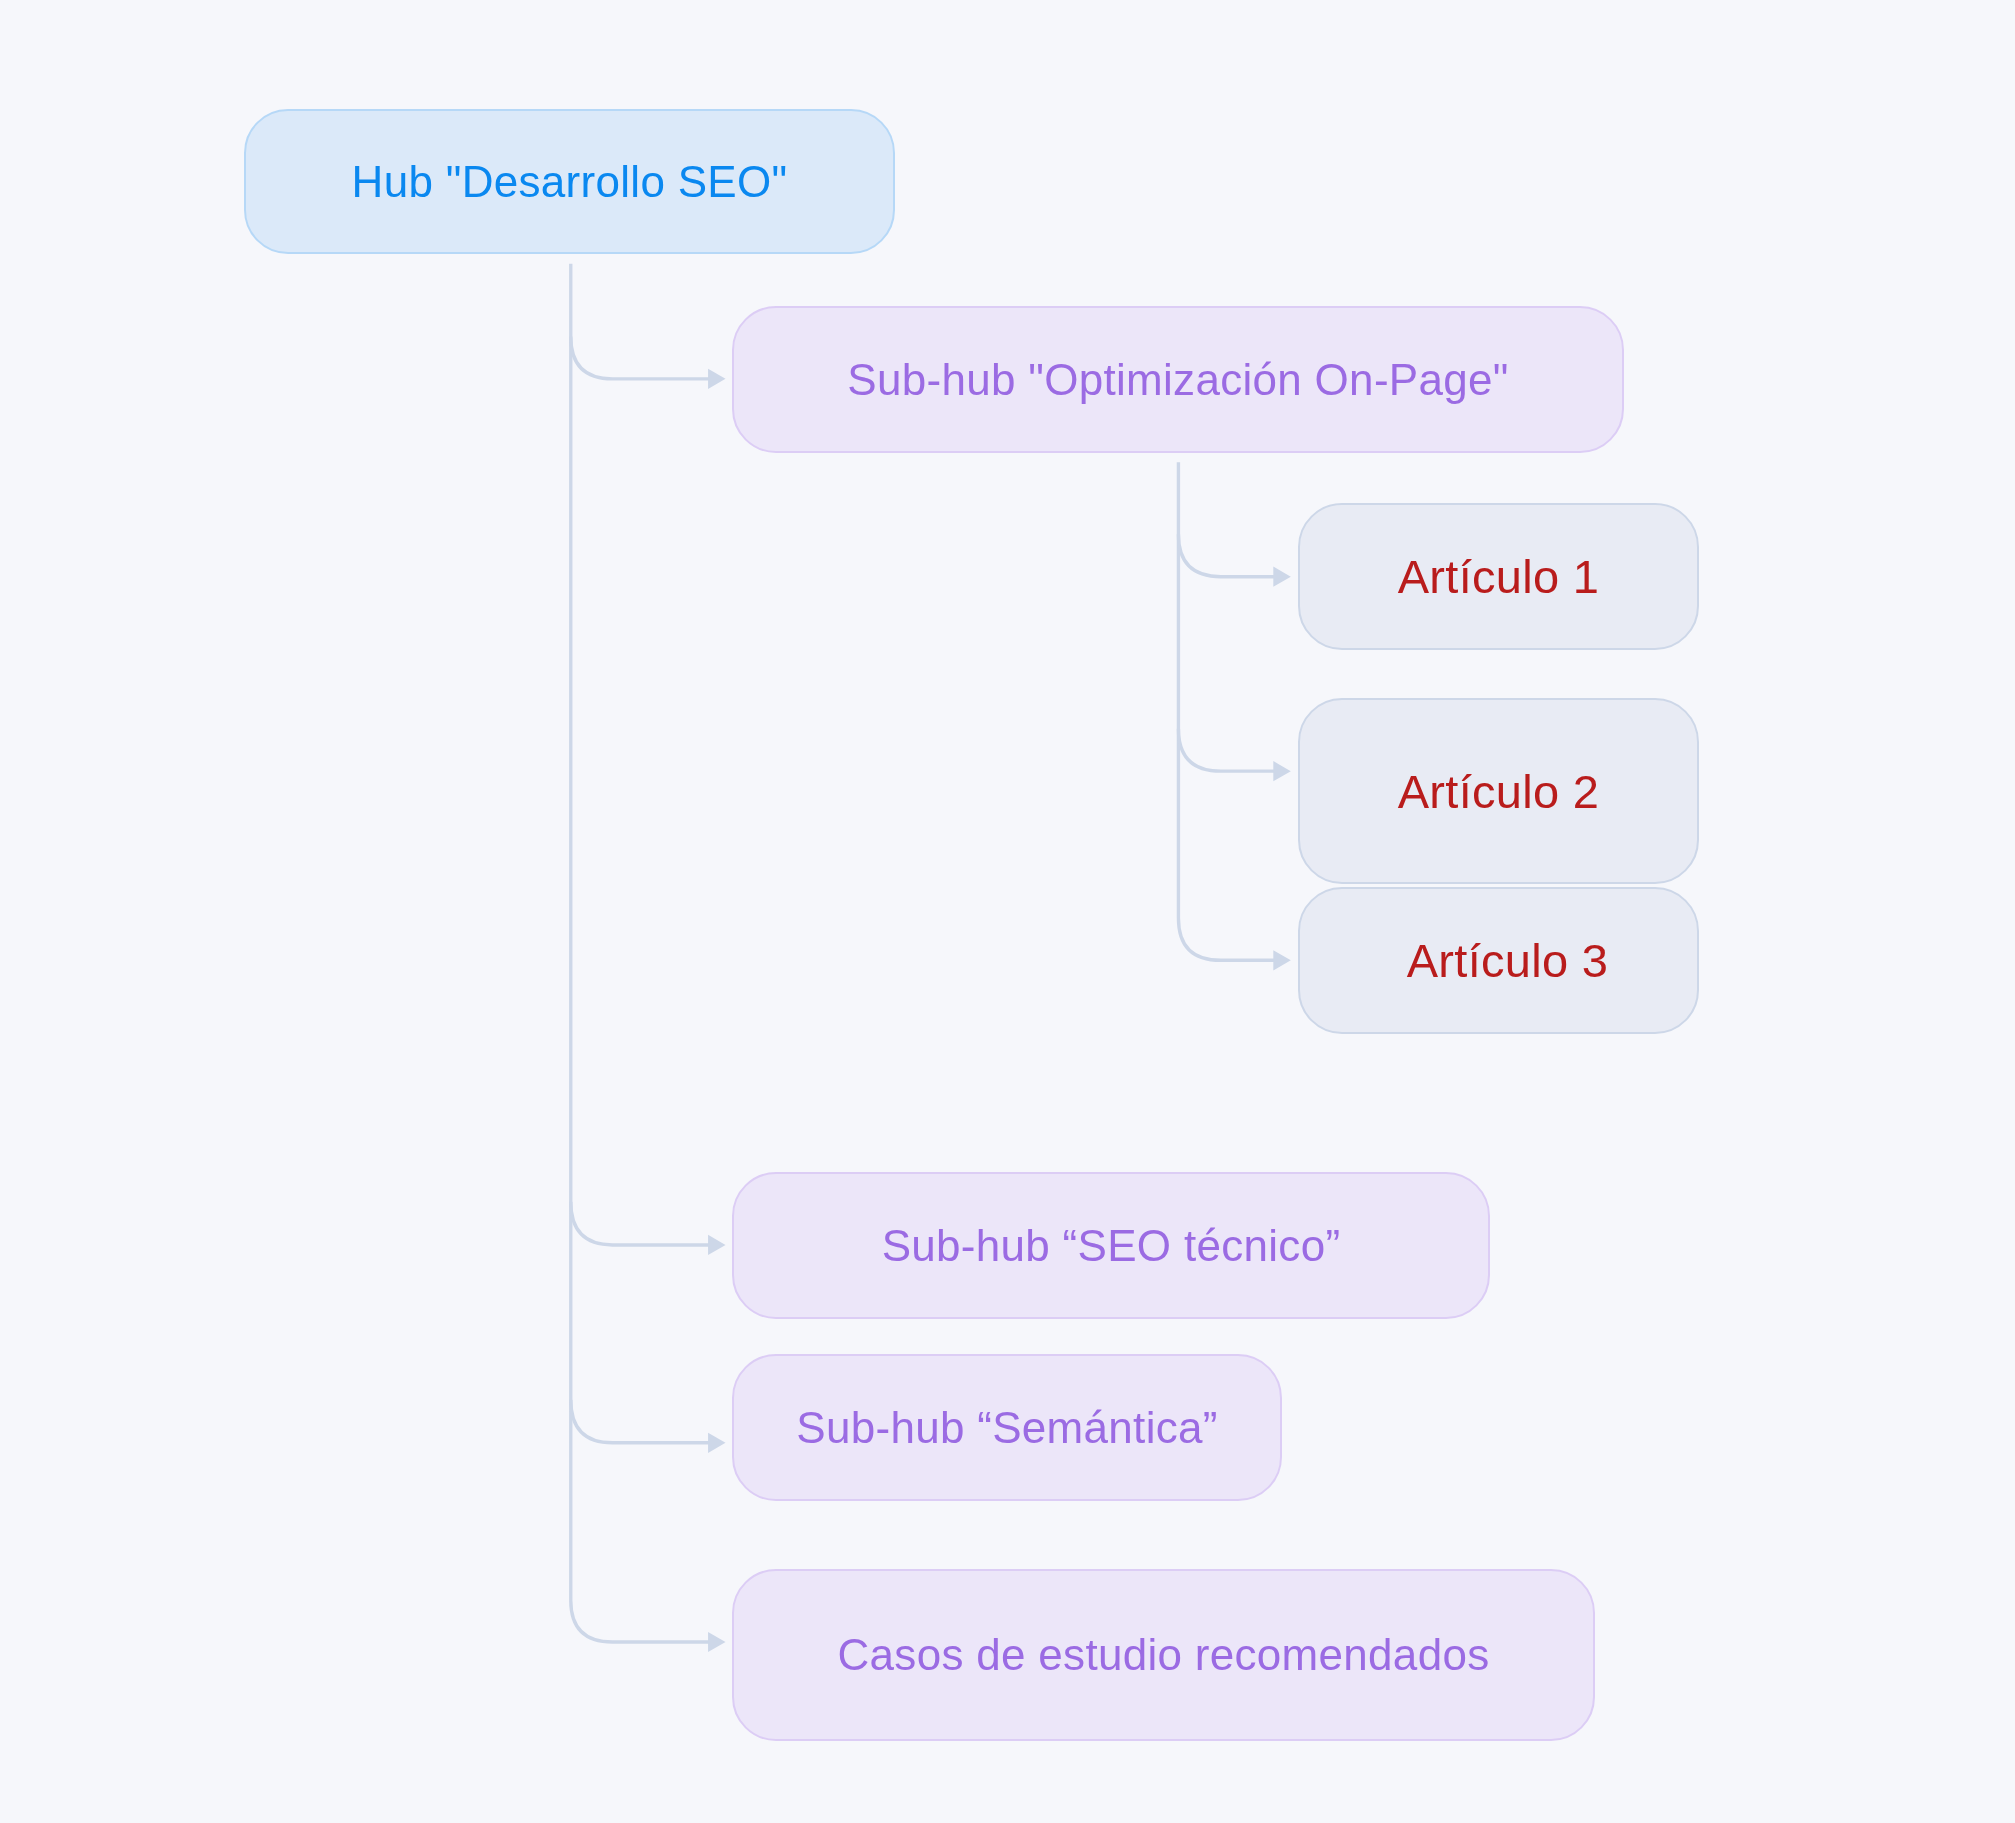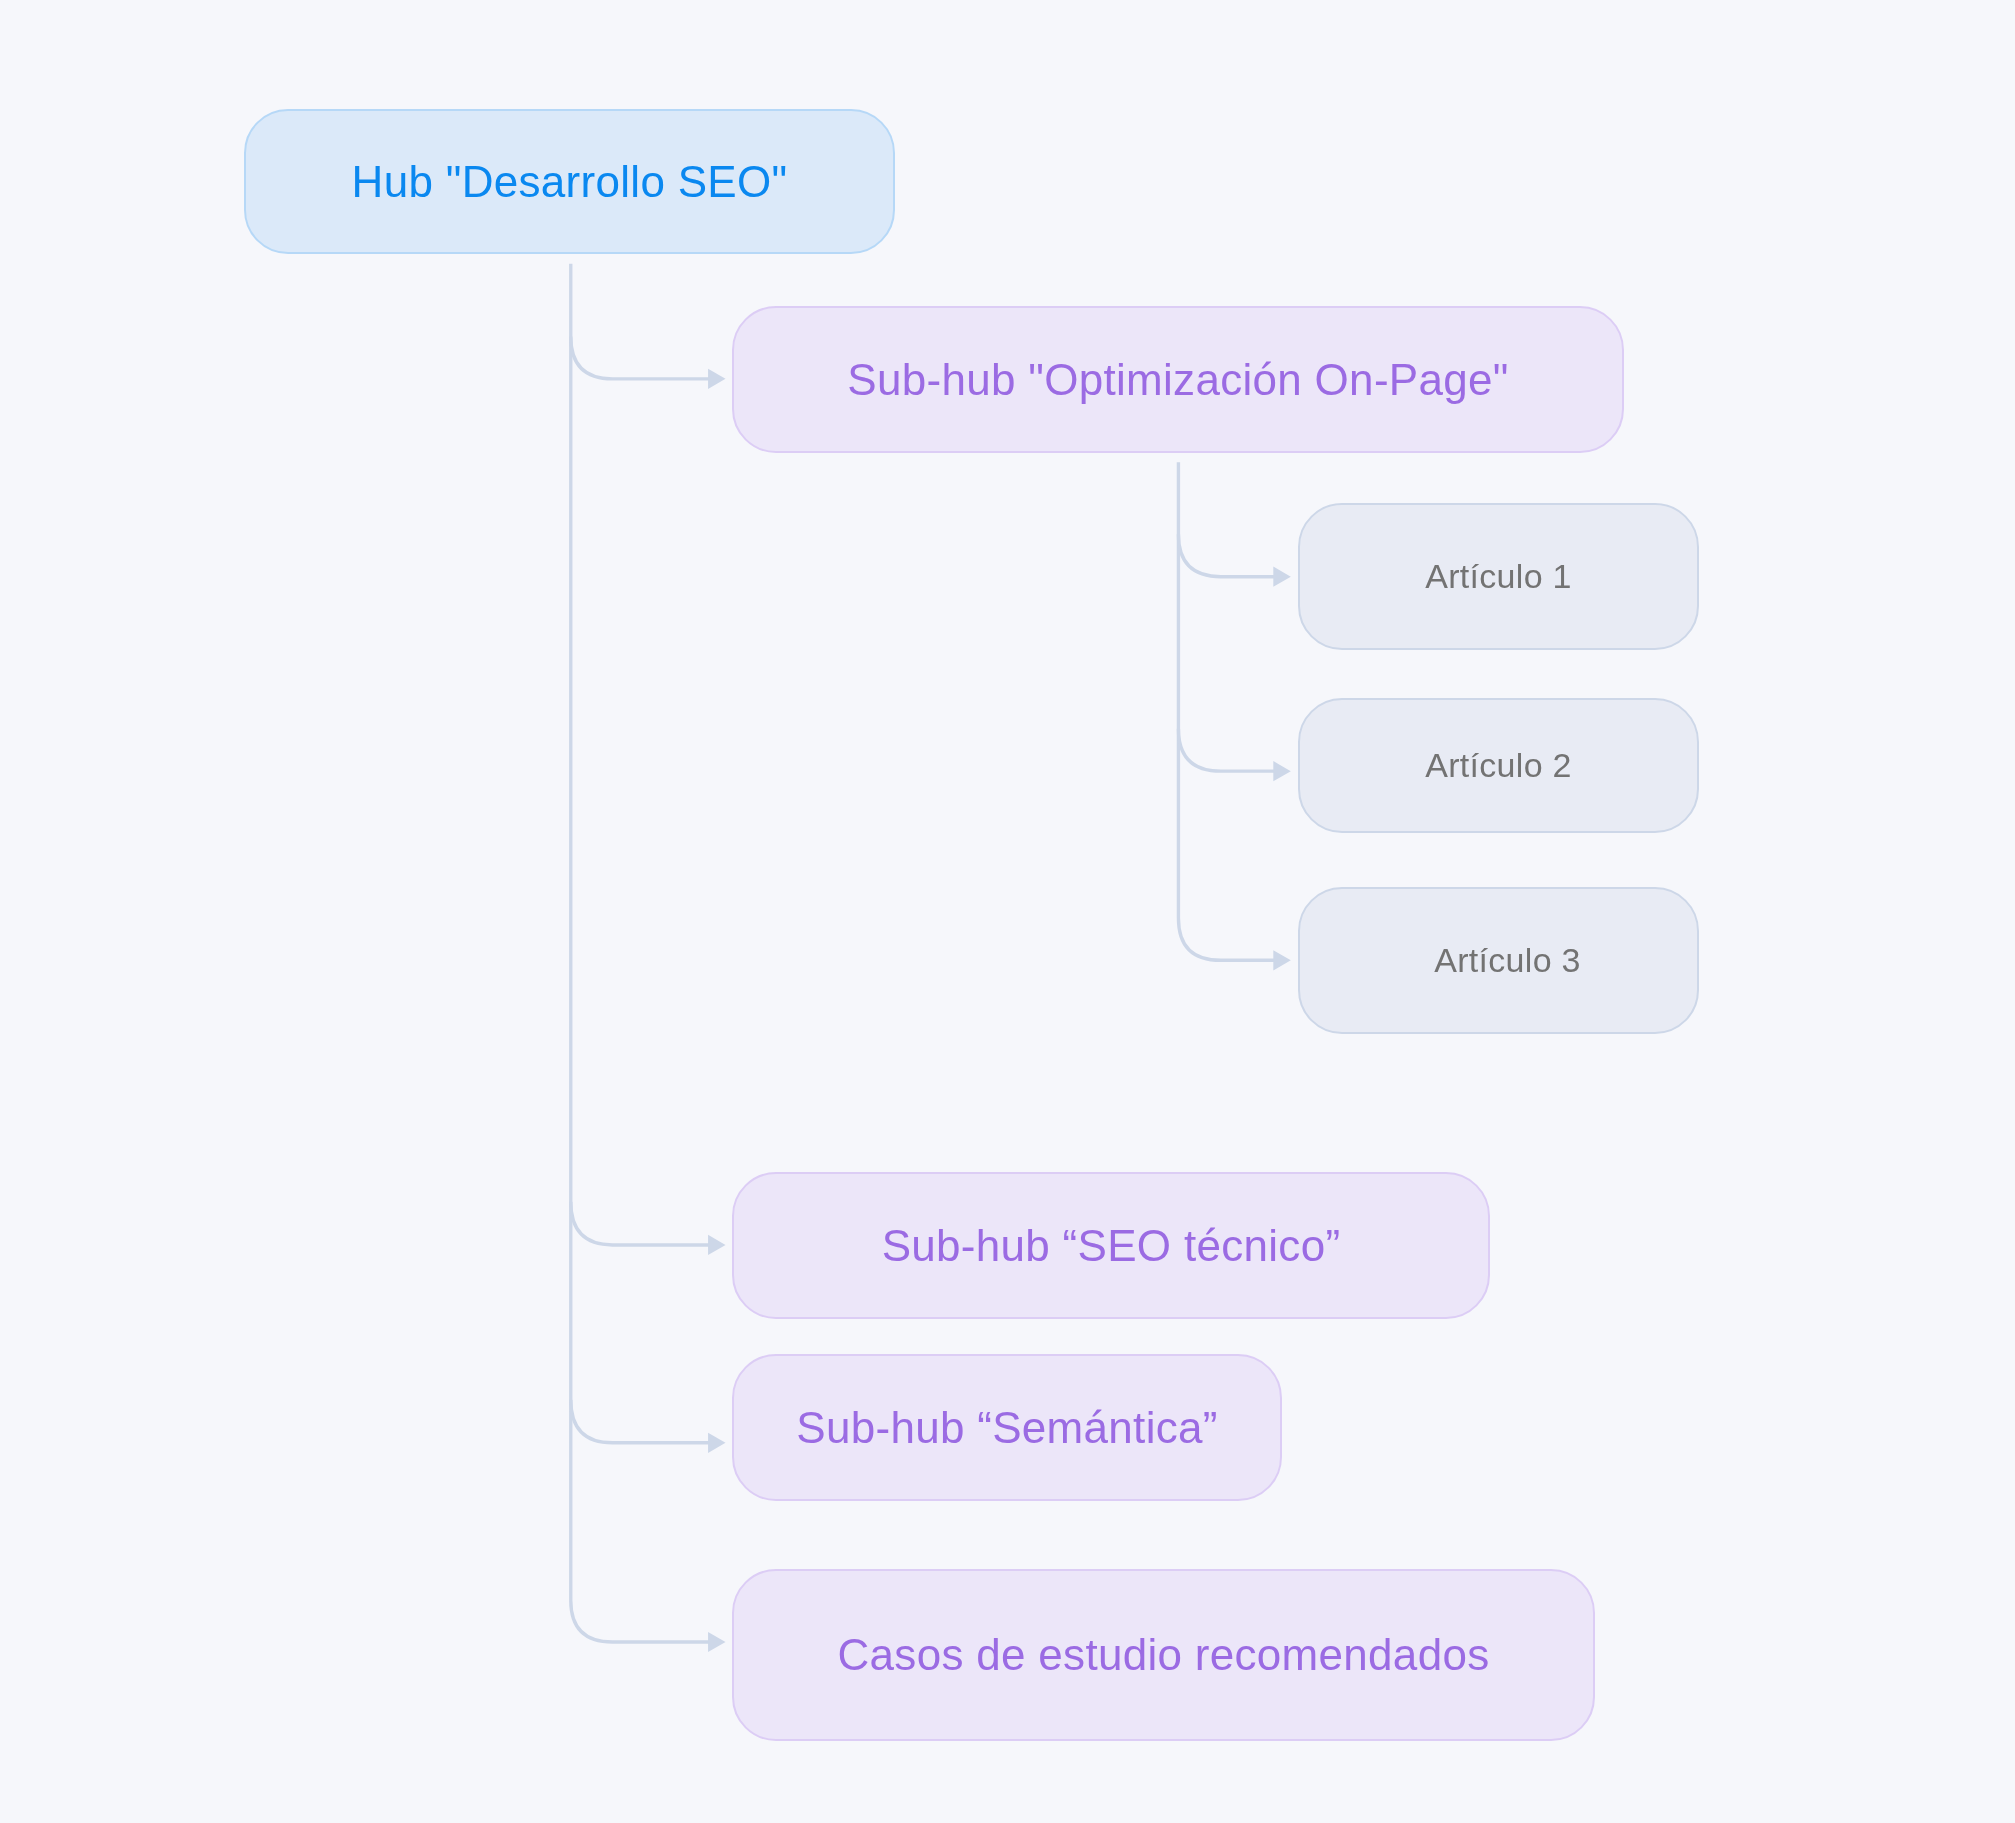--- a/index.html
+++ b/index.html
@@ -2,21 +2,21 @@
 <html style="font-size:10.8px"><head>
 <meta charset="utf-8">
 <style>
   html, body { margin: 0; padding: 0; }
   body { width: 2015px; height: 1823px; background: #f6f7fb; position: relative; overflow: hidden;
          font-family: "Liberation Sans", "DejaVu Sans", sans-serif; }
   .node { position: absolute; box-sizing: border-box; border-radius: 44px; display: flex;
           align-items: center; justify-content: center; font-size: 44px; letter-spacing: 0.3px; white-space: nowrap; }
   .hub { background: #dbe9f9; border: 2.7px solid #b6d8f7; color: #0a88f0; }
   .sub { background: #ece6f9; border: 2.7px solid #dccdf5; color: #9b6be3; }
-  .art { background: #e8ebf4; border: 2.7px solid #cdd7e8; color: #737373; font-size: 34px; }
+  .art { background: #e8ebf4; border: 2.7px solid #cdd7e8; color: #b91c1c; font-size: 47px; }
   svg.conn { position: absolute; left: 0; top: 0; }
 </style>
 </head>
 <body>
 
 <svg class="conn" width="2015" height="1823" viewBox="0 0 2994 2709">
   <defs>
     <marker id="arr" markerWidth="10" markerHeight="10" refX="8" refY="5" orient="auto" markerUnits="userSpaceOnUse" viewBox="0 0 10 10">
       <path d="M0,0 L10,5 L0,10 z" fill="#cdd7e8"></path>
     </marker>
@@ -47,21 +47,21 @@
   <span>Hub "Desarrollo SEO"</span>
 </div>
 
 <div class="node sub" style="left:732px;top:306px;width:892px;height:147px;">
   <span>Sub-hub "Optimización On-Page"</span>
 </div>
 
 <div class="node art" style="left:1298px;top:503px;width:401px;height:147px;">
   <span>Artículo 1</span>
 </div>
-<div class="node art" style="left:1298px;top:698px;width:401px;height:135px;">
+<div class="node art" style="left:1298px;top:698px;width:401px;height:186px;">
   <span>Artículo 2</span>
 </div>
 <div class="node art" style="left:1298px;top:887px;width:401px;height:147px;padding-left:18px;">
   <span>Artículo 3</span>
 </div>
 
 <div class="node sub" style="left:732px;top:1172px;width:758px;height:147px;">
   <span>Sub-hub “SEO técnico”</span>
 </div>
 <div class="node sub" style="left:732px;top:1354px;width:550px;height:147px;">

